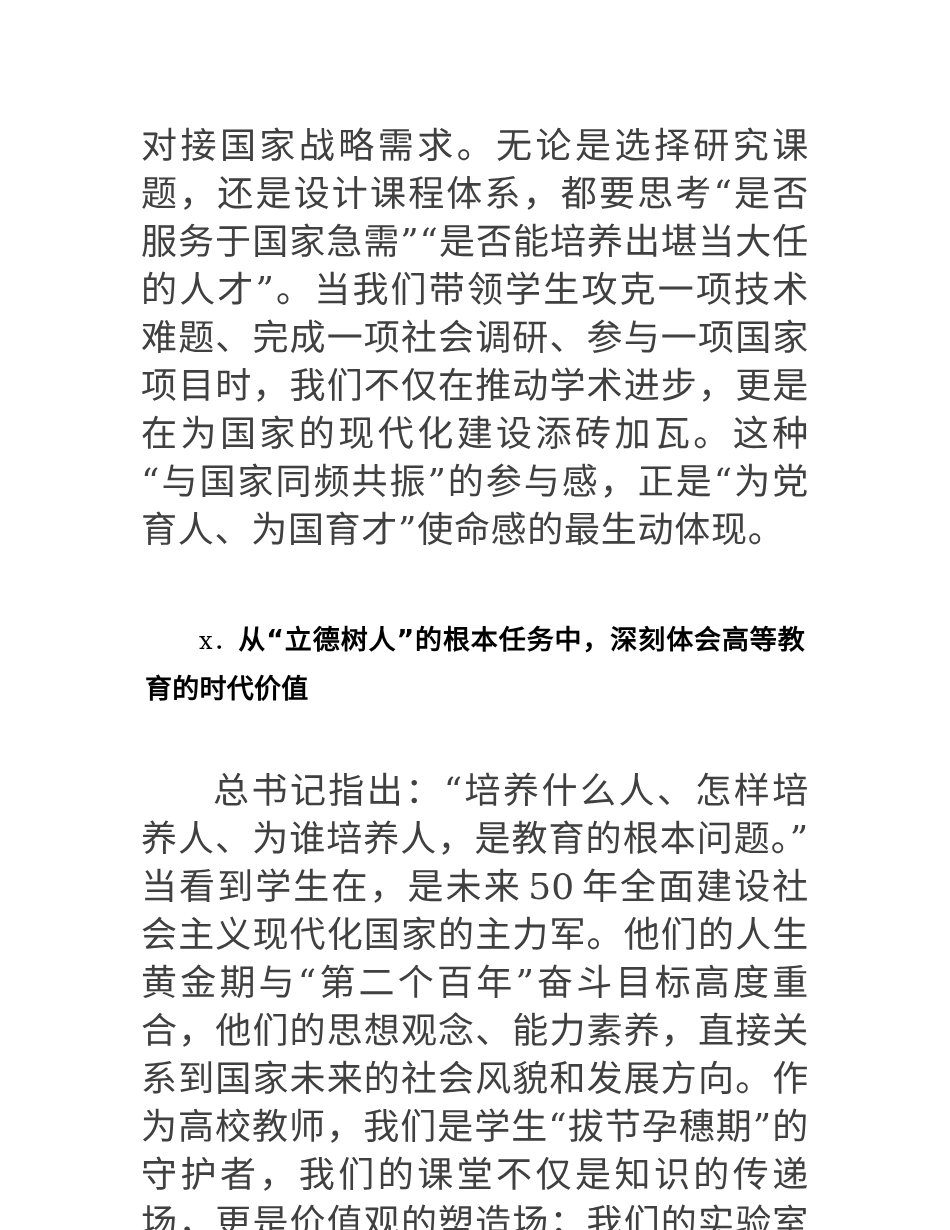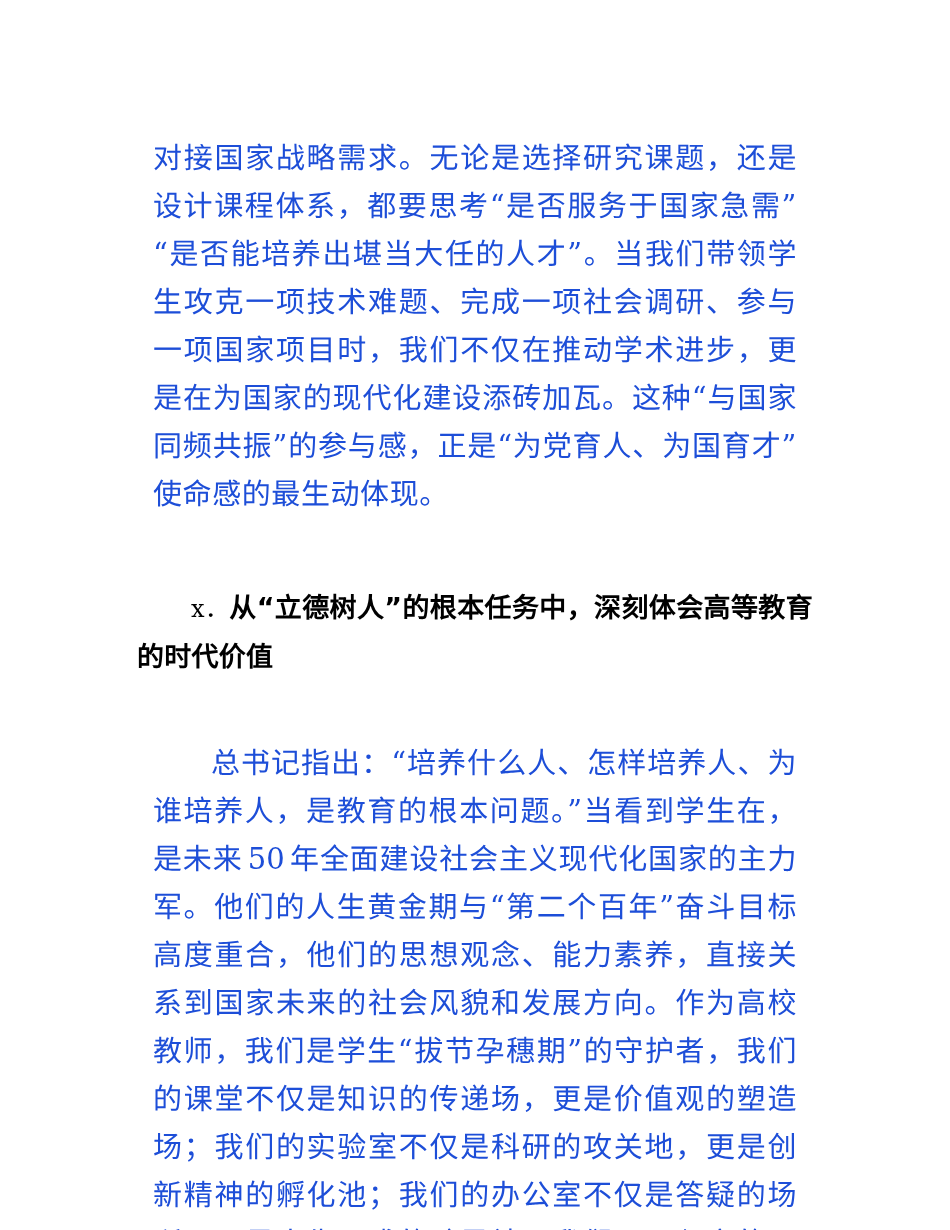--- a/index.html
+++ b/index.html
@@ -21,46 +21,46 @@
   .content {
     position: absolute;
     left: 137px;
     top: 118px;
     width: 676px;
   }
 
   
   .body-para {
     font-family: "DejaVu Serif", "Liberation Serif", serif;
-    font-size: 29px;
+    font-size: 36px;
     line-height: 48px;
-    color: #1d4ed8;
+    color: #404040;
     text-align: justify;
     text-justify: inter-ideograph;
     text-indent: 2em;
-    margin: 16px;
+    margin: 4px;
     letter-spacing: 0.02em;
     font-weight: 400;
   }
 
   .body-para.continuation {
     text-indent: 0;
   }
 
   
   .section-heading {
     font-family: "DejaVu Sans", "Liberation Sans", sans-serif;
     font-size: 27px;
     line-height: 48px;
     color: #000000;
     font-weight: 700;
     text-align: justify;
     text-justify: inter-ideograph;
     text-indent: 2em;
-    margin: 0;
+    margin: 8px;
     letter-spacing: 0.01em;
   }
 
   .heading-number {
     font-family: "DejaVu Serif", "Liberation Serif", serif;
     font-weight: 400;
     font-size: 24px;
   }
 
   .gap-before-heading { height: 50px; }

